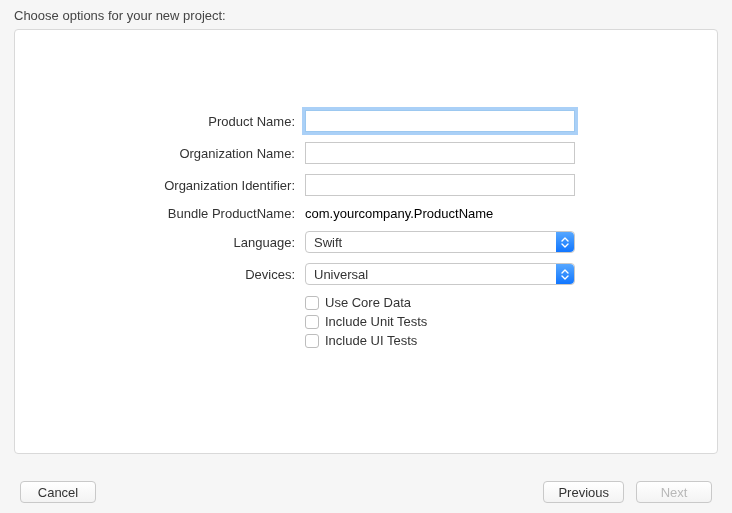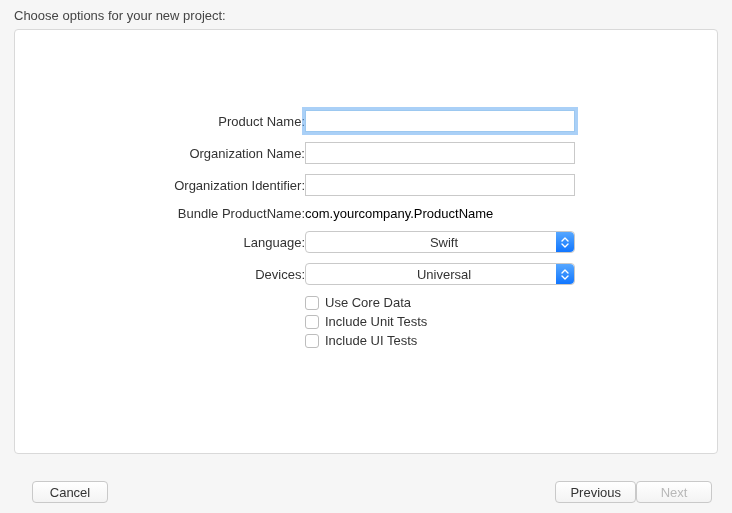--- a/index.html
+++ b/index.html
@@ -26,21 +26,21 @@
       padding-top: 80px;
     }
     .form-row {
       display: flex;
       align-items: center;
       margin-bottom: 10px;
     }
     .form-label {
       width: 290px;
       text-align: right;
-      padding-right: 0;
+      padding-right: 10px;
       color: #333;
       font-size: 13px;
     }
     .form-control {
       width: 270px;
     }
     input[type="text"].text-input {
       width: 100%;
       height: 22px;
       border: 1px solid #c9c9c9;
@@ -65,21 +65,20 @@
       width: 100%;
       height: 22px;
       background: #fff;
       border: 1px solid #c9c9c9;
       border-radius: 4px;
       display: flex;
       align-items: center;
       padding-left: 8px;
       font-size: 13px;
       cursor: default;
-      justify-content: center;
     }
     .select-arrows {
       position: absolute;
       right: 0;
       top: 0;
       bottom: 0;
       width: 18px;
       background: linear-gradient(to bottom, #56a7ff, #1176ff);
       border-top-right-radius: 4px;
       border-bottom-right-radius: 4px;
@@ -104,26 +103,27 @@
       width: 14px;
       height: 14px;
       border: 1px solid #bdbdbd;
       border-radius: 3px;
       appearance: none;
       background: #fff;
       cursor: default;
     }
     .button-bar {
       position: absolute;
-      left: 12px;
+      left: 0;
       right: 0;
       bottom: 10px;
       padding: 0 20px;
       display: flex;
       align-items: center;
+      gap: 12px;
     }
     .btn {
       height: 22px;
       min-width: 76px;
       padding: 0 14px;
       border: 1px solid #c9c9c9;
       border-radius: 4px;
       background: linear-gradient(to bottom, #ffffff, #f3f3f3);
       font-size: 13px;
       color: #333;

